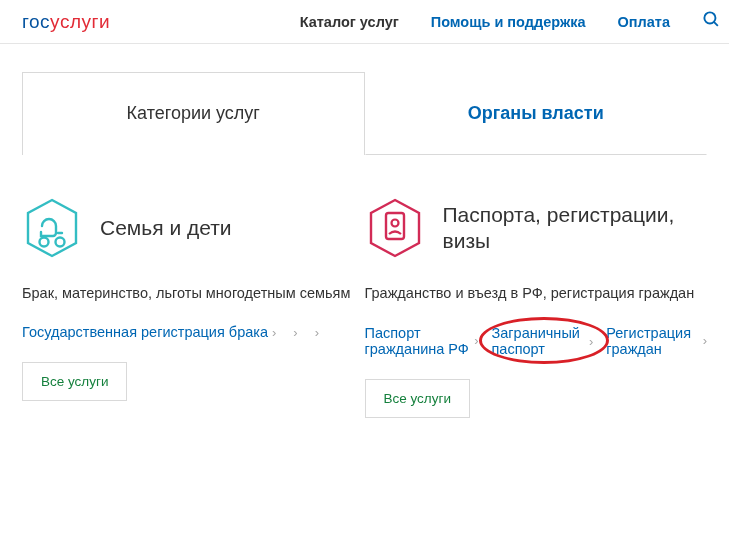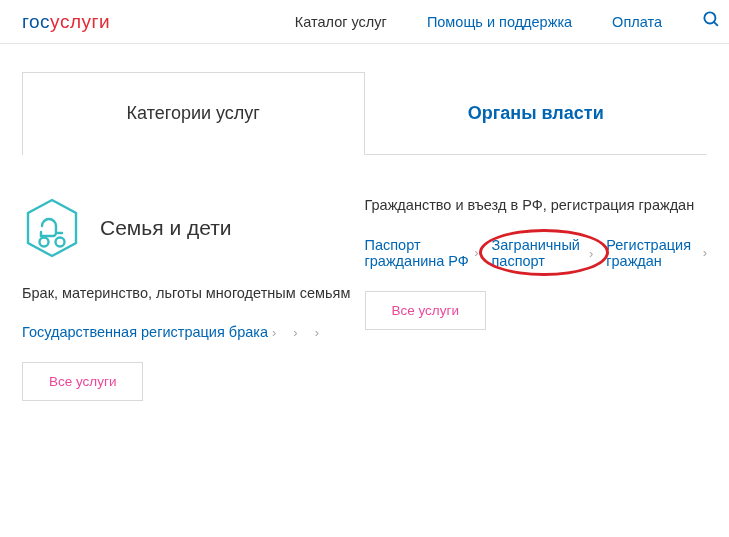--- a/index.html
+++ b/index.html
@@ -15,21 +15,21 @@
       padding: 10px 8px 10px 22px;
       border-bottom: 1px solid #e5e5e5;
     }
     .logo {
       font-size: 19px;
       font-weight: 500;
       letter-spacing: 0.5px;
     }
     .logo .b { color: #0754a0; }
     .logo .r { color: #e22b36; }
-    .nav { margin-left: auto; display: flex; align-items: center; gap: 40px; }
+    .nav { margin-left: auto; display: flex; align-items: center; gap: 32px; font-weight: bold; }
     .nav a { text-decoration: none; font-size: 14.5px; cursor: pointer; }
     .nav a.dark { color: #333; }
     .nav a.blue { color: #0066b3; }
     .search-icon { color: #0066b3; cursor: pointer; }
     .tabs {
       display: flex;
       margin: 28px 22px 0 22px;
     }
     .tab {
       flex: 1;
@@ -105,23 +105,23 @@
       top: -7px;
       bottom: -7px;
       border: 3px solid #d92027;
       border-radius: 50%;
       pointer-events: none;
     }
     .all-btn {
       margin-top: 22px;
       border: 1px solid #d9d9d9;
       background: #fff;
-      color: #ec4899;
+      color: #15803d;
       font-size: 13.5px;
-      padding: 11px 26px;
+      padding: 11px 18px;
       cursor: pointer;
     }
   </style>
 </head>
 <body>
 
 <div class="header">
   <div class="logo">
     <span class="b">гос</span><span class="r">услуги</span>
   </div>
@@ -168,20 +168,31 @@
           <span class="chev">›</span>
         </a>
       <a>
           <span class="chev">›</span>
         </a>
     </div>
     <button class="all-btn">Все услуги</button>
   </div>
 
   <div class="col">
+    <div class="cat-head">
+      <span class="cat-icon">
+        <svg width="60" height="60" viewBox="0 0 60 60">
+          <polygon points="30,2 54,15 54,45 30,58 6,45 6,15" fill="none" stroke="#d22b56" stroke-width="2.4"></polygon>
+          <rect x="21" y="15" width="18" height="26" rx="2.5" fill="none" stroke="#d22b56" stroke-width="2.4"></rect>
+          <circle cx="30" cy="25" r="3.5" fill="none" stroke="#d22b56" stroke-width="2.2"></circle>
+          <path d="M24 36 q6 -5 12 0" fill="none" stroke="#d22b56" stroke-width="2.2"></path>
+        </svg>
+      </span>
+      <div class="cat-title">Паспорта, регистрации, визы</div>
+    </div>
     <div class="cat-desc">Гражданство и въезд в РФ, регистрация граждан</div>
     <div class="links">
       <a>
           <span>Паспорт гражданина РФ</span>
           <span class="chev">›</span>
         </a>
       <span class="circled">
         <a>
             <span>Заграничный паспорт</span>
             <span class="chev">›</span>

